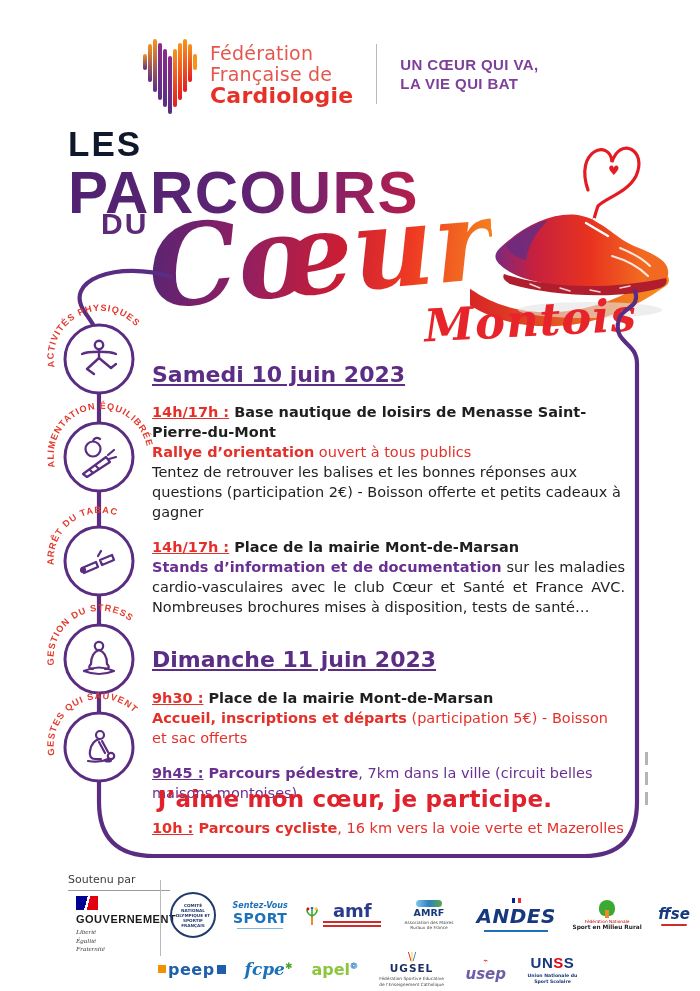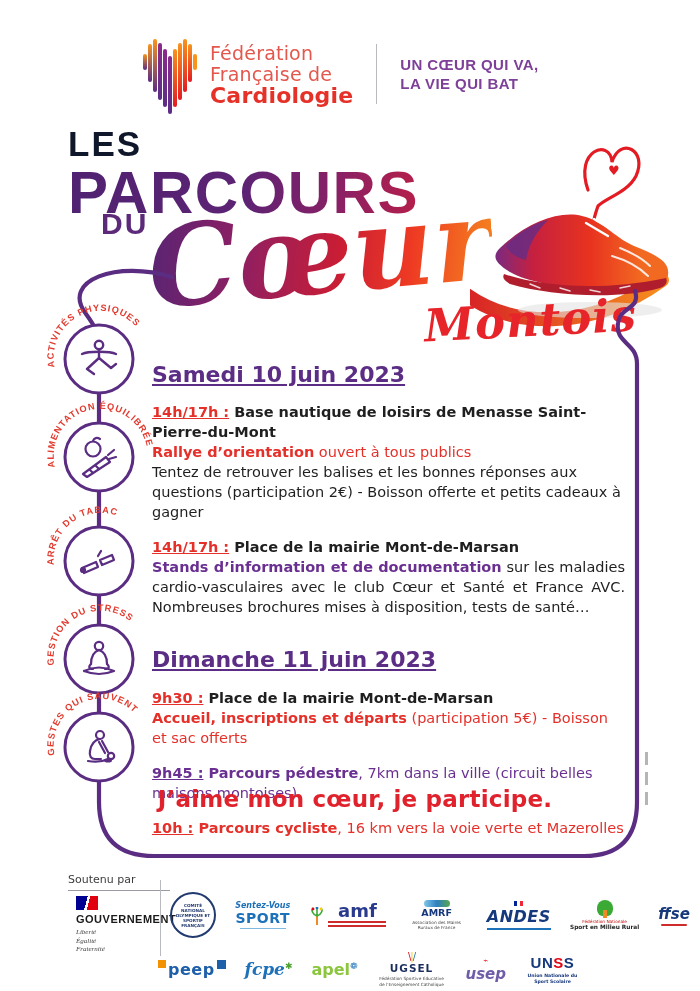--- a/index.html
+++ b/index.html
@@ -68,31 +68,31 @@
   .cnosf .tiny{font-size:4.2px;color:#223a70;font-weight:700;line-height:5px;}
   .svs .s1{font-size:8px;font-style:italic;font-weight:700;color:#1d71b8;}
   .svs .s2{font-size:14px;font-weight:800;color:#1d71b8;letter-spacing:.5px;}
   .svs .bar{width:46px;height:1.5px;background:#7db9e0;margin-top:2px;}
   .amf{flex-direction:row;gap:3px;align-items:flex-end;}
   .amf .word{font-size:18px;font-weight:800;color:#2a3b8f;line-height:16px;}
   .capbar{height:2px;background:#d02b2b;margin-top:2px;}
   .amrf .word{font-size:9.5px;font-weight:800;color:#16387c;}
   .wave{width:26px;height:7px;border-radius:4px;background:linear-gradient(90deg,#7fc7e8,#2f7fc0,#58a84e);}
   .caption{font-size:4.3px;color:#444;line-height:5.2px;margin-top:2px;}
-  .andes .word{font-size:16px;font-weight:800;font-style:italic;color:#16387c;letter-spacing:.5px;}
+  .andes .word{font-size:20px;font-weight:800;font-style:italic;color:#16387c;letter-spacing:.5px;}
   .miniflag{width:9px;height:5px;background:linear-gradient(90deg,#002395 33%,#fff 33% 66%,#ed2939 66%);margin-bottom:1px;}
   .bluebar{width:64px;height:2px;background:#1d71b8;margin-top:2px;}
   .smr .tree{width:16px;height:16px;border-radius:50% 50% 40% 40%;background:#3aaa35;position:relative;}
   .smr .tree:after{content:"";position:absolute;left:6px;top:10px;width:4px;height:8px;background:#f08a24;}
   .smr .cap1{font-size:4.3px;color:#c00000;margin-top:3px;}
   .smr .cap2{font-size:5.8px;font-weight:800;color:#222;}
   .ffse .word{font-size:15px;font-weight:800;font-style:italic;color:#16387c;}
   .redarc{width:26px;height:2px;background:#d02b2b;border-radius:2px;margin-top:1px;}
 
-  .peep{flex-direction:row;align-items:flex-start;gap:2px;}
+  .peep{flex-direction:row;align-items:center;gap:2px;}
   .peep .sq1{width:8px;height:8px;background:#f39200;}
   .peep .sq2{width:9px;height:9px;background:#1e5fa9;}
   .peep .word{font-size:16px;font-weight:800;color:#1e5fa9;letter-spacing:.5px;}
   .fcpe .word{font-size:17px;font-weight:700;font-style:italic;color:#1d71b8;font-family:"DejaVu Serif",serif;}
   .star{color:#4ca22f;font-size:9px;vertical-align:super;}
   .apel .word{font-size:16px;font-weight:700;color:#8cc63e;}
   .flower{color:#1d71b8;font-size:9px;vertical-align:super;}
   .ugsel .word{font-size:10.5px;font-weight:800;color:#1c2e5e;letter-spacing:1px;}
   .ugselfig{font-size:10px;letter-spacing:-1px;}
   .usep .word{font-size:15px;font-weight:800;font-style:italic;color:#6f5da8;}

